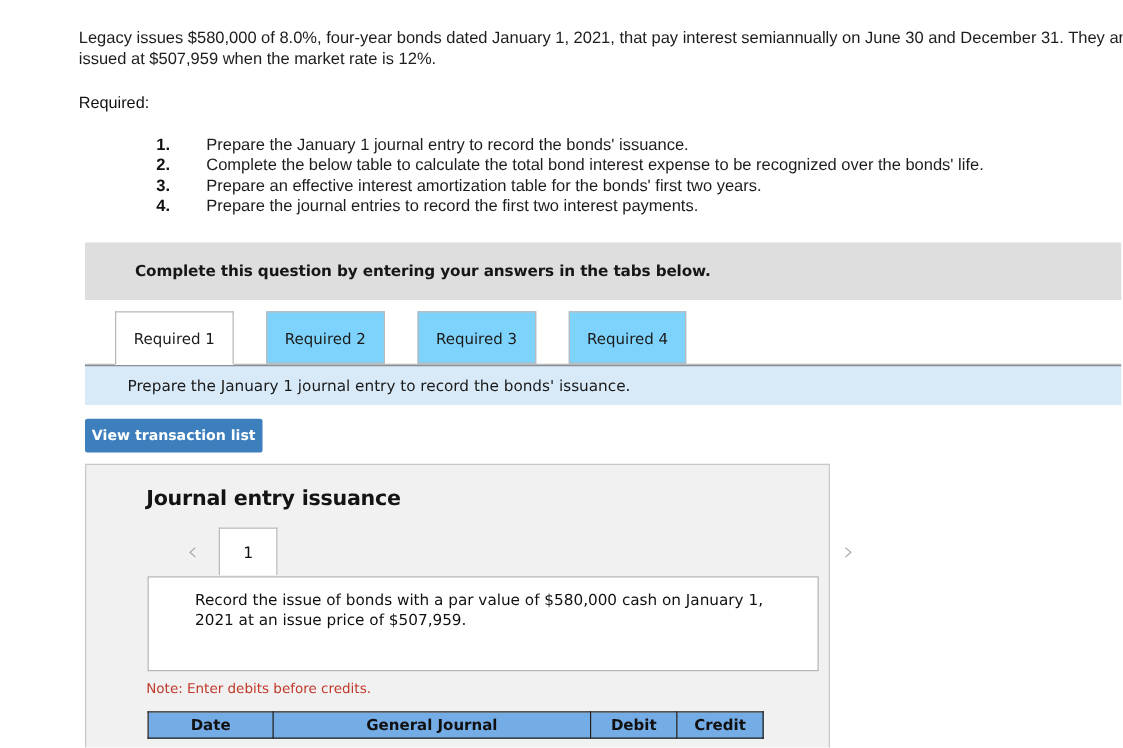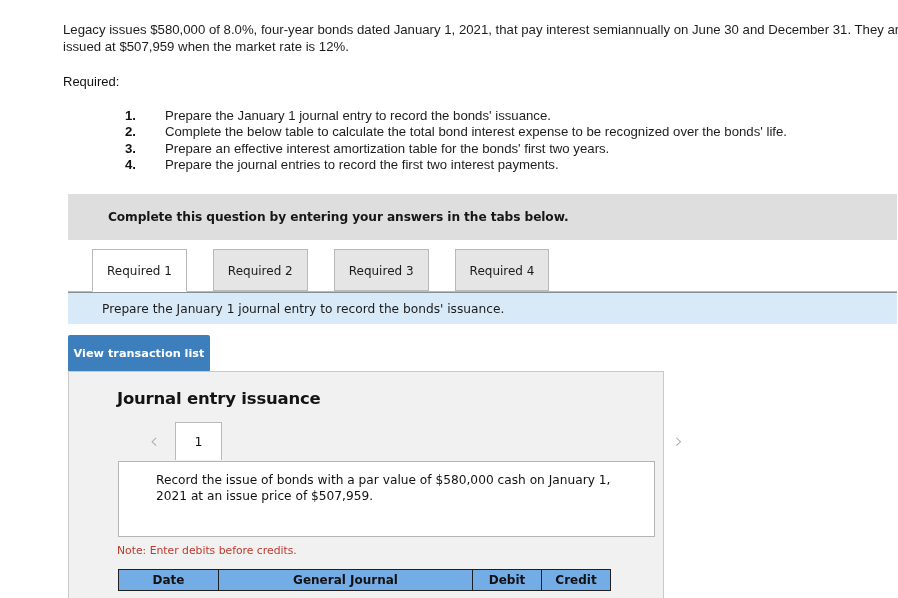--- a/index.html
+++ b/index.html
@@ -98,21 +98,21 @@
     align-items: flex-end;
   }
   .tab {
     font-family: "DejaVu Sans", sans-serif;
     font-size: 12px;
     color: #1a1a1a;
     height: 42px;
     line-height: 42px;
     padding: 0 14px;
     border: 1px solid #b9b9b9;
-    background: #e5e5e5;
+    background: #7dd3fc;
     margin-right: 2px;
     position: relative;
     white-space: nowrap;
   }
   .tab.active {
     background: #ffffff;
     border-bottom: 1px solid #ffffff;
     margin-bottom: -1px;
     height: 43px;
     line-height: 42px;
@@ -136,21 +136,21 @@
     color: #1a1a1a;
     padding-left: 10px;
   }
 
   
   .view-btn {
     position: absolute;
     left: 20px;
     top: 335px;
     width: 142px;
-    height: 37px;
+    height: 27px;
     background: #3d7ebd;
     border: none;
     border-radius: 2px;
     color: #ffffff;
     font-family: "DejaVu Sans", sans-serif;
     font-size: 11.3px;
     font-weight: bold;
     cursor: pointer;
     padding: 0;
   }

